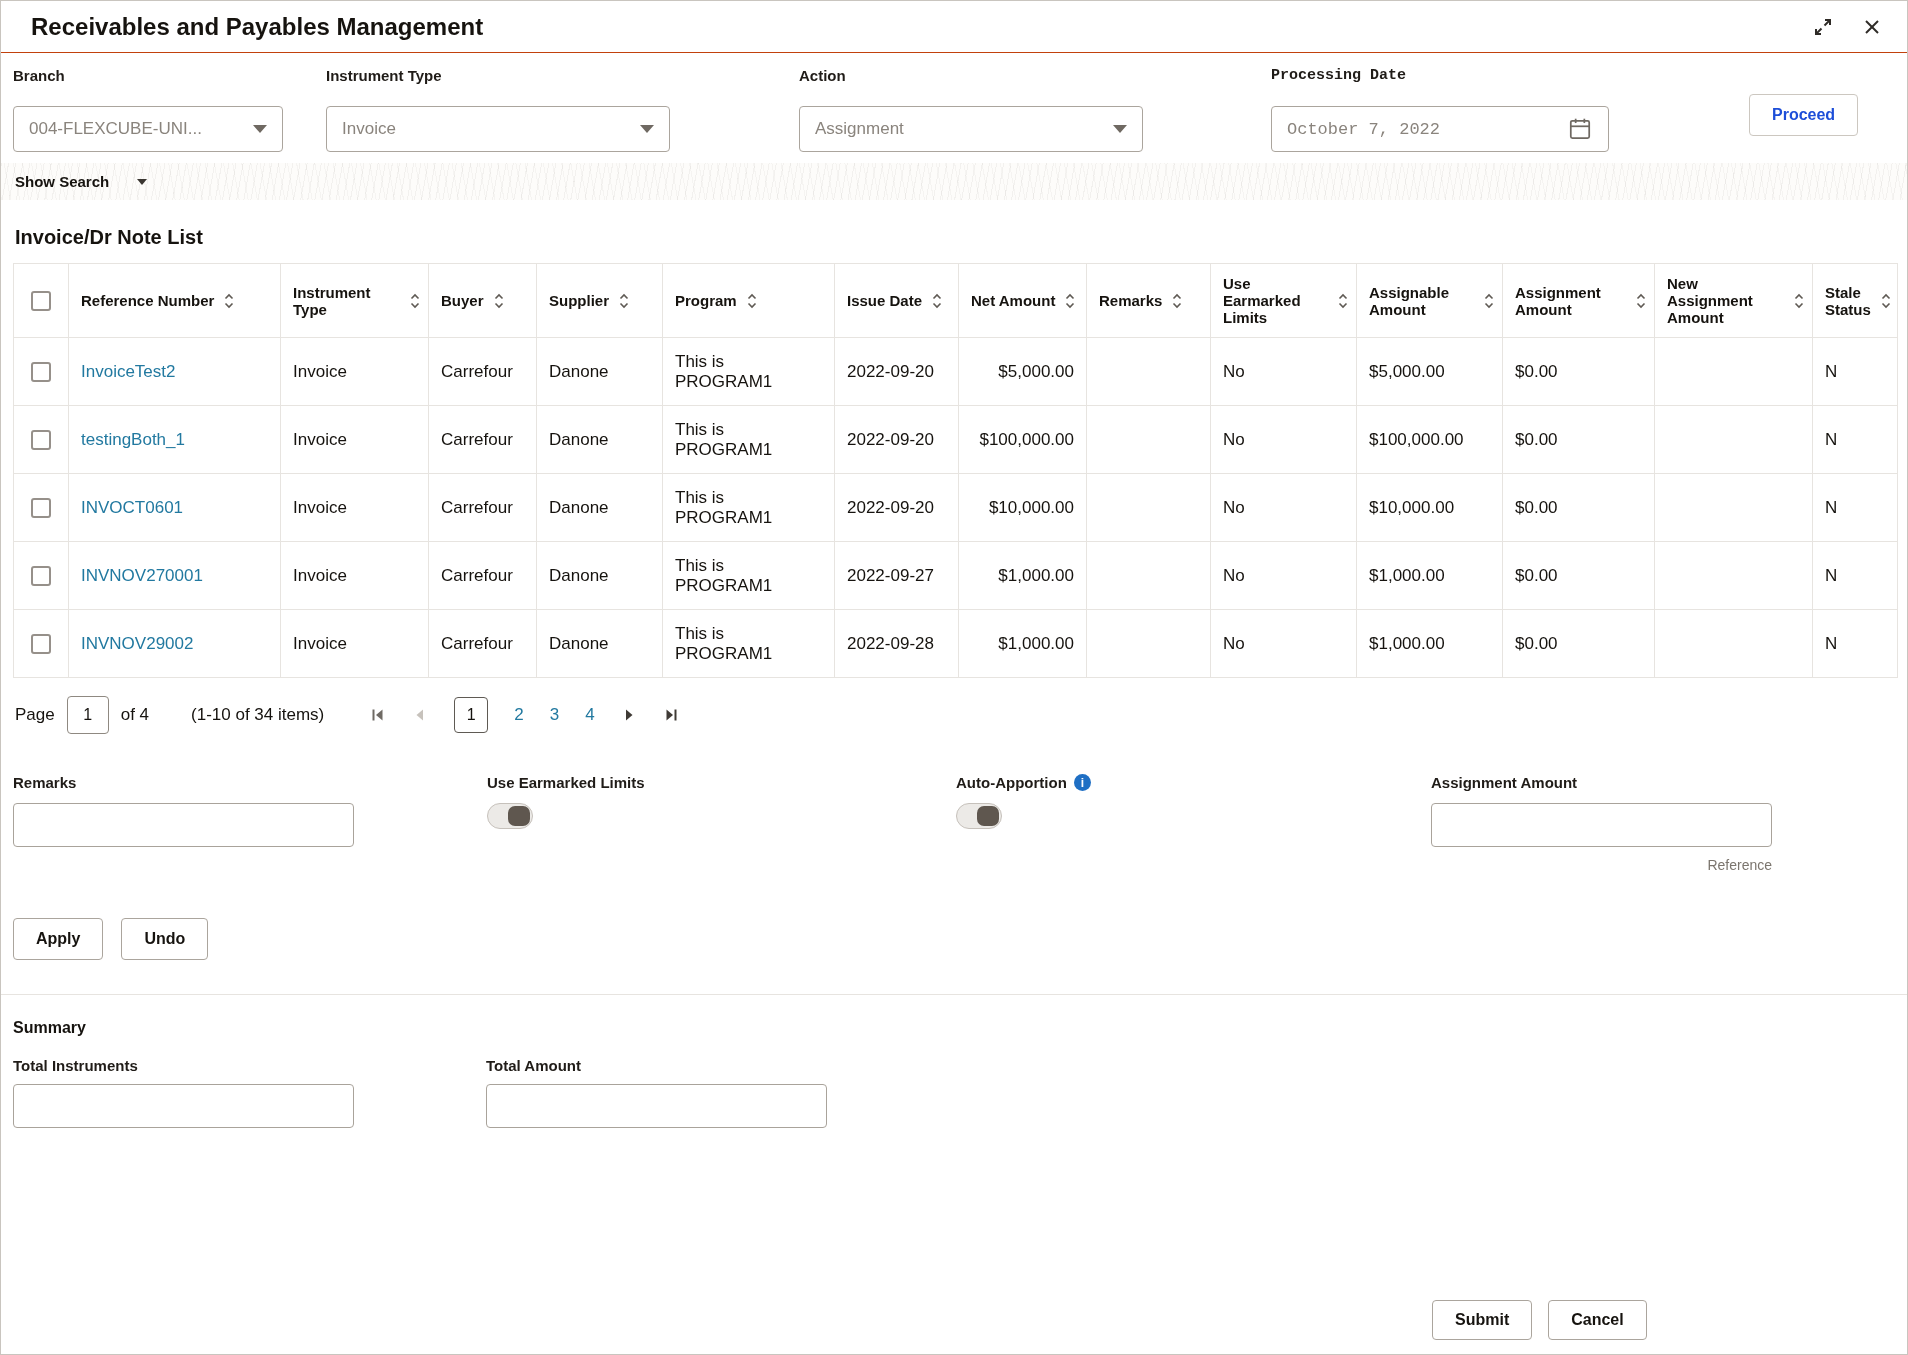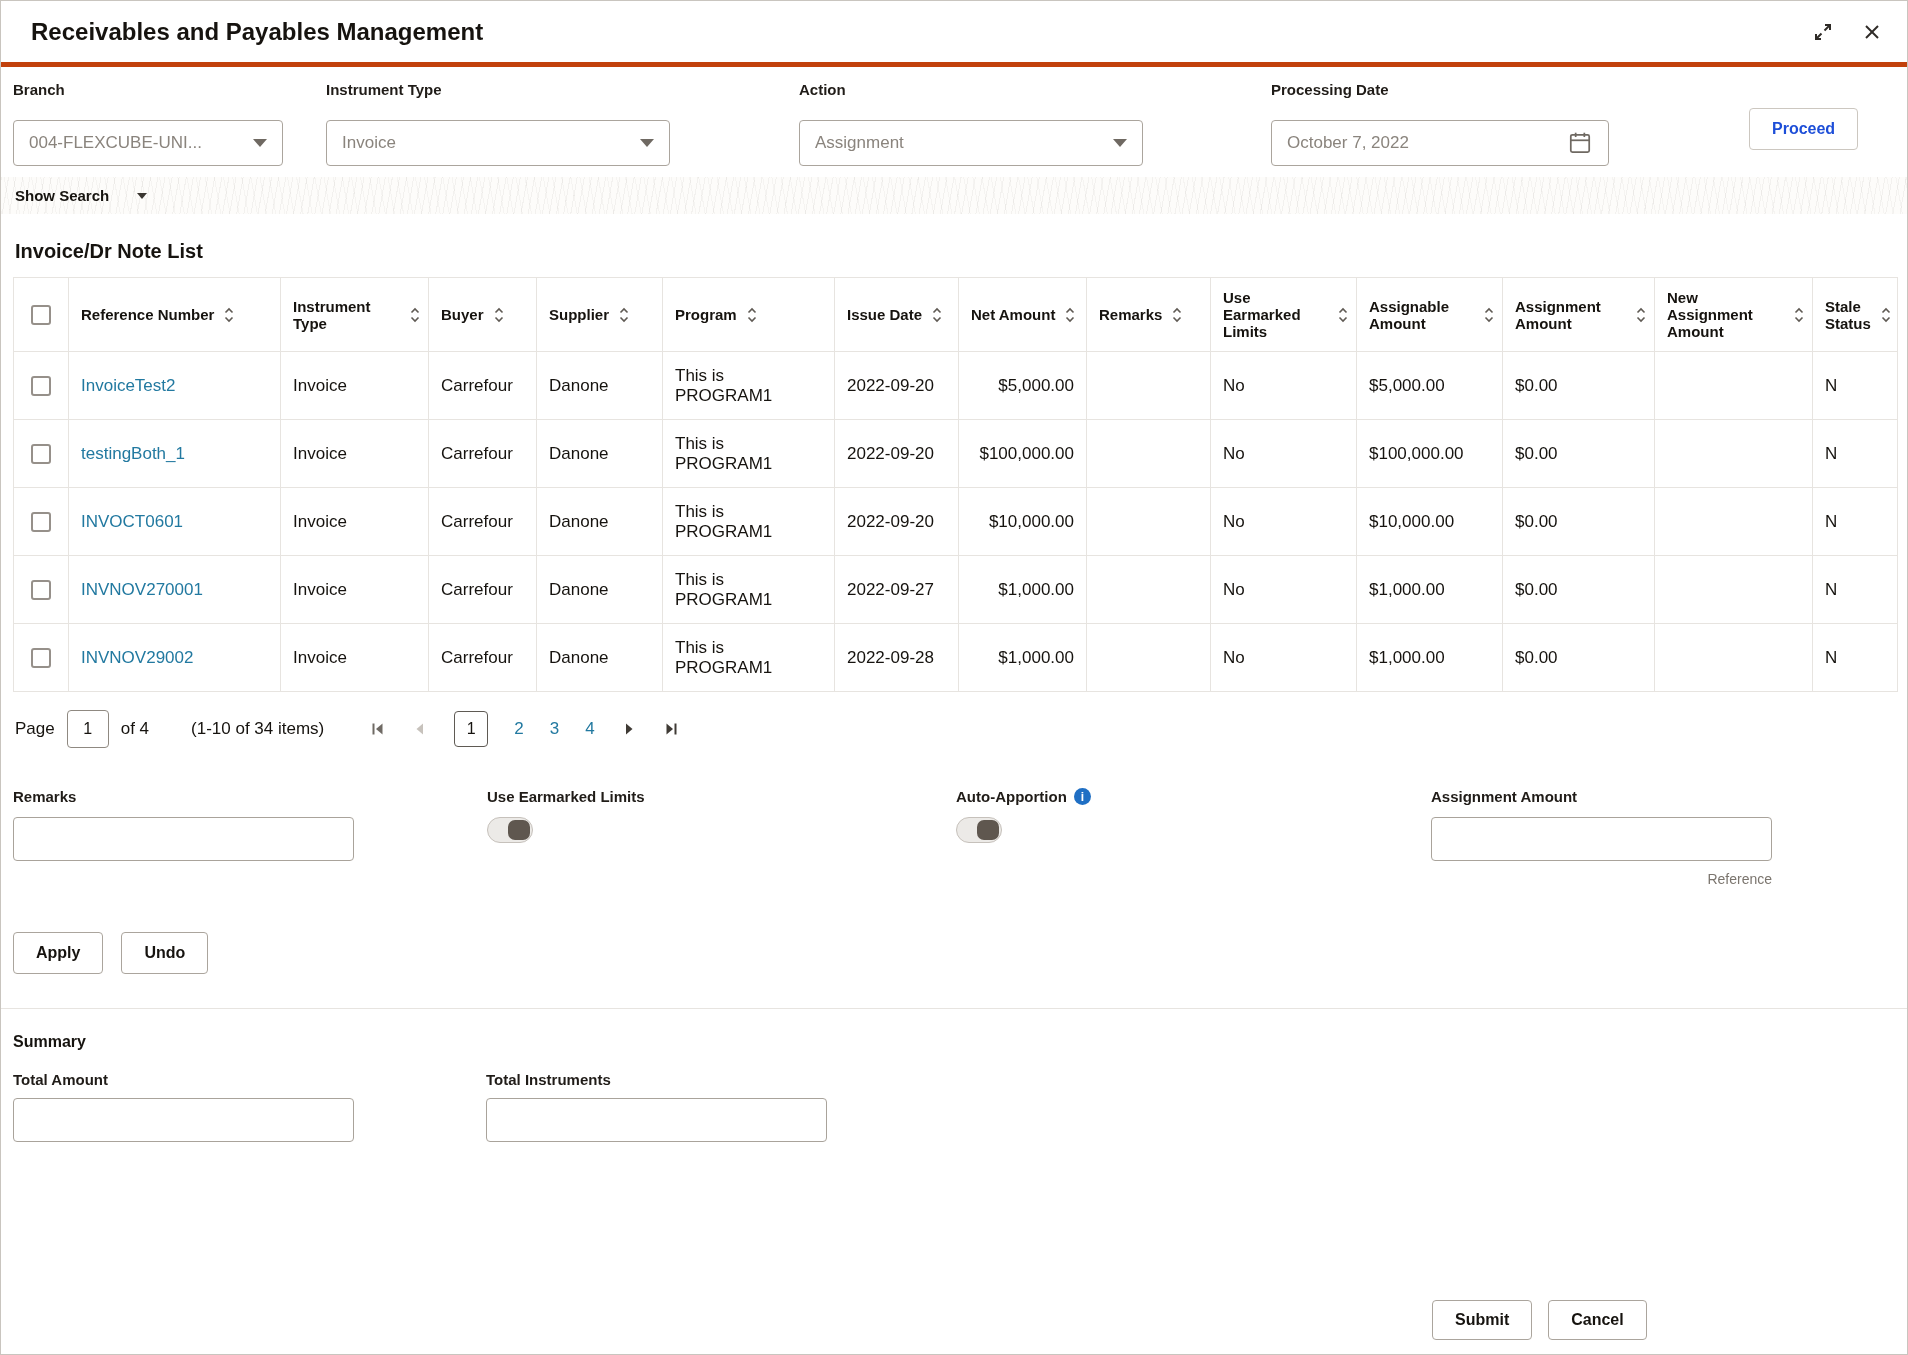--- a/index.html
+++ b/index.html
@@ -8,35 +8,35 @@
     font-family: "Liberation Sans", sans-serif;
     background: #ffffff;
     color: #16130f;
     position: relative;
     overflow: hidden;
   }
   .window { position: absolute; inset: 0; border: 1px solid #c9c5bf; background: #fff; }
 
   
   .titlebar {
-    height: 66px; display: flex; align-items: center; justify-content: space-between;
-    padding: 0 26px 0 30px; border-bottom: 5px solid #c2410c;
+    height: 52px; display: flex; align-items: center; justify-content: space-between;
+    padding: 0 26px 0 30px; border-bottom: 1px solid #c2410c;
   }
   .titlebar h1 { font-size: 24px; font-weight: 700; color: #16130f; }
   .win-icons { display: flex; gap: 30px; align-items: center; }
   .icon-btn { background: none; border: none; cursor: pointer; display: flex; align-items: center; padding: 0; }
 
   
   .filters { position: relative; height: 110px; }
   .fc { position: absolute; top: 14px; display: flex; flex-direction: column; gap: 22px; }
   .fc label { font-size: 15px; font-weight: 700; color: #201c18; }
   #fc-branch { left: 12px;  width: 270px; }
   #fc-instrument { left: 325px; width: 344px; }
   #fc-action { left: 798px; width: 344px; }
-  #fc-date { left: 1270px; width: 338px; }
+  #fc-date { left: 1270px; width: 338px; font-family: Liberation Mono, monospace; }
   #fc-proceed { left: 1748px; top: 41px; }
   .select, .datefield {
     height: 46px; border: 1px solid #aba59d; border-radius: 4px; background: #fff;
     display: flex; align-items: center; justify-content: space-between;
     padding: 0 15px; font-size: 17px; color: #8a847d; cursor: pointer;
   }
   .sel-val { overflow: hidden; white-space: nowrap; text-overflow: ellipsis; }
   .caret { width: 0; height: 0; border-left: 7px solid transparent; border-right: 7px solid transparent; border-top: 8px solid #6f6962; flex: none; margin-left: 10px; }
   .caret.small { border-left-width: 5px; border-right-width: 5px; border-top-width: 6px; border-top-color: #3a3631; }
 
@@ -484,25 +484,25 @@
     <button class="btn">Apply</button>
     <button class="btn">Undo</button>
   </div>
 
   <div class="divider"></div>
 
   <section class="summary">
     <h2>Summary</h2>
     <div class="sum-row">
       <div class="sum-col">
-        <label>Total Amount</label>
+        <label>Total Instruments</label>
         <input class="textfield" style="">
       </div>
       <div class="sum-col">
-        <label>Total Instruments</label>
+        <label>Total Amount</label>
         <input class="textfield" style="">
       </div>
     </div>
   </section>
 
   <div class="footer">
     <button class="btn">Submit</button>
     <button class="btn">Cancel</button>
   </div>
 

